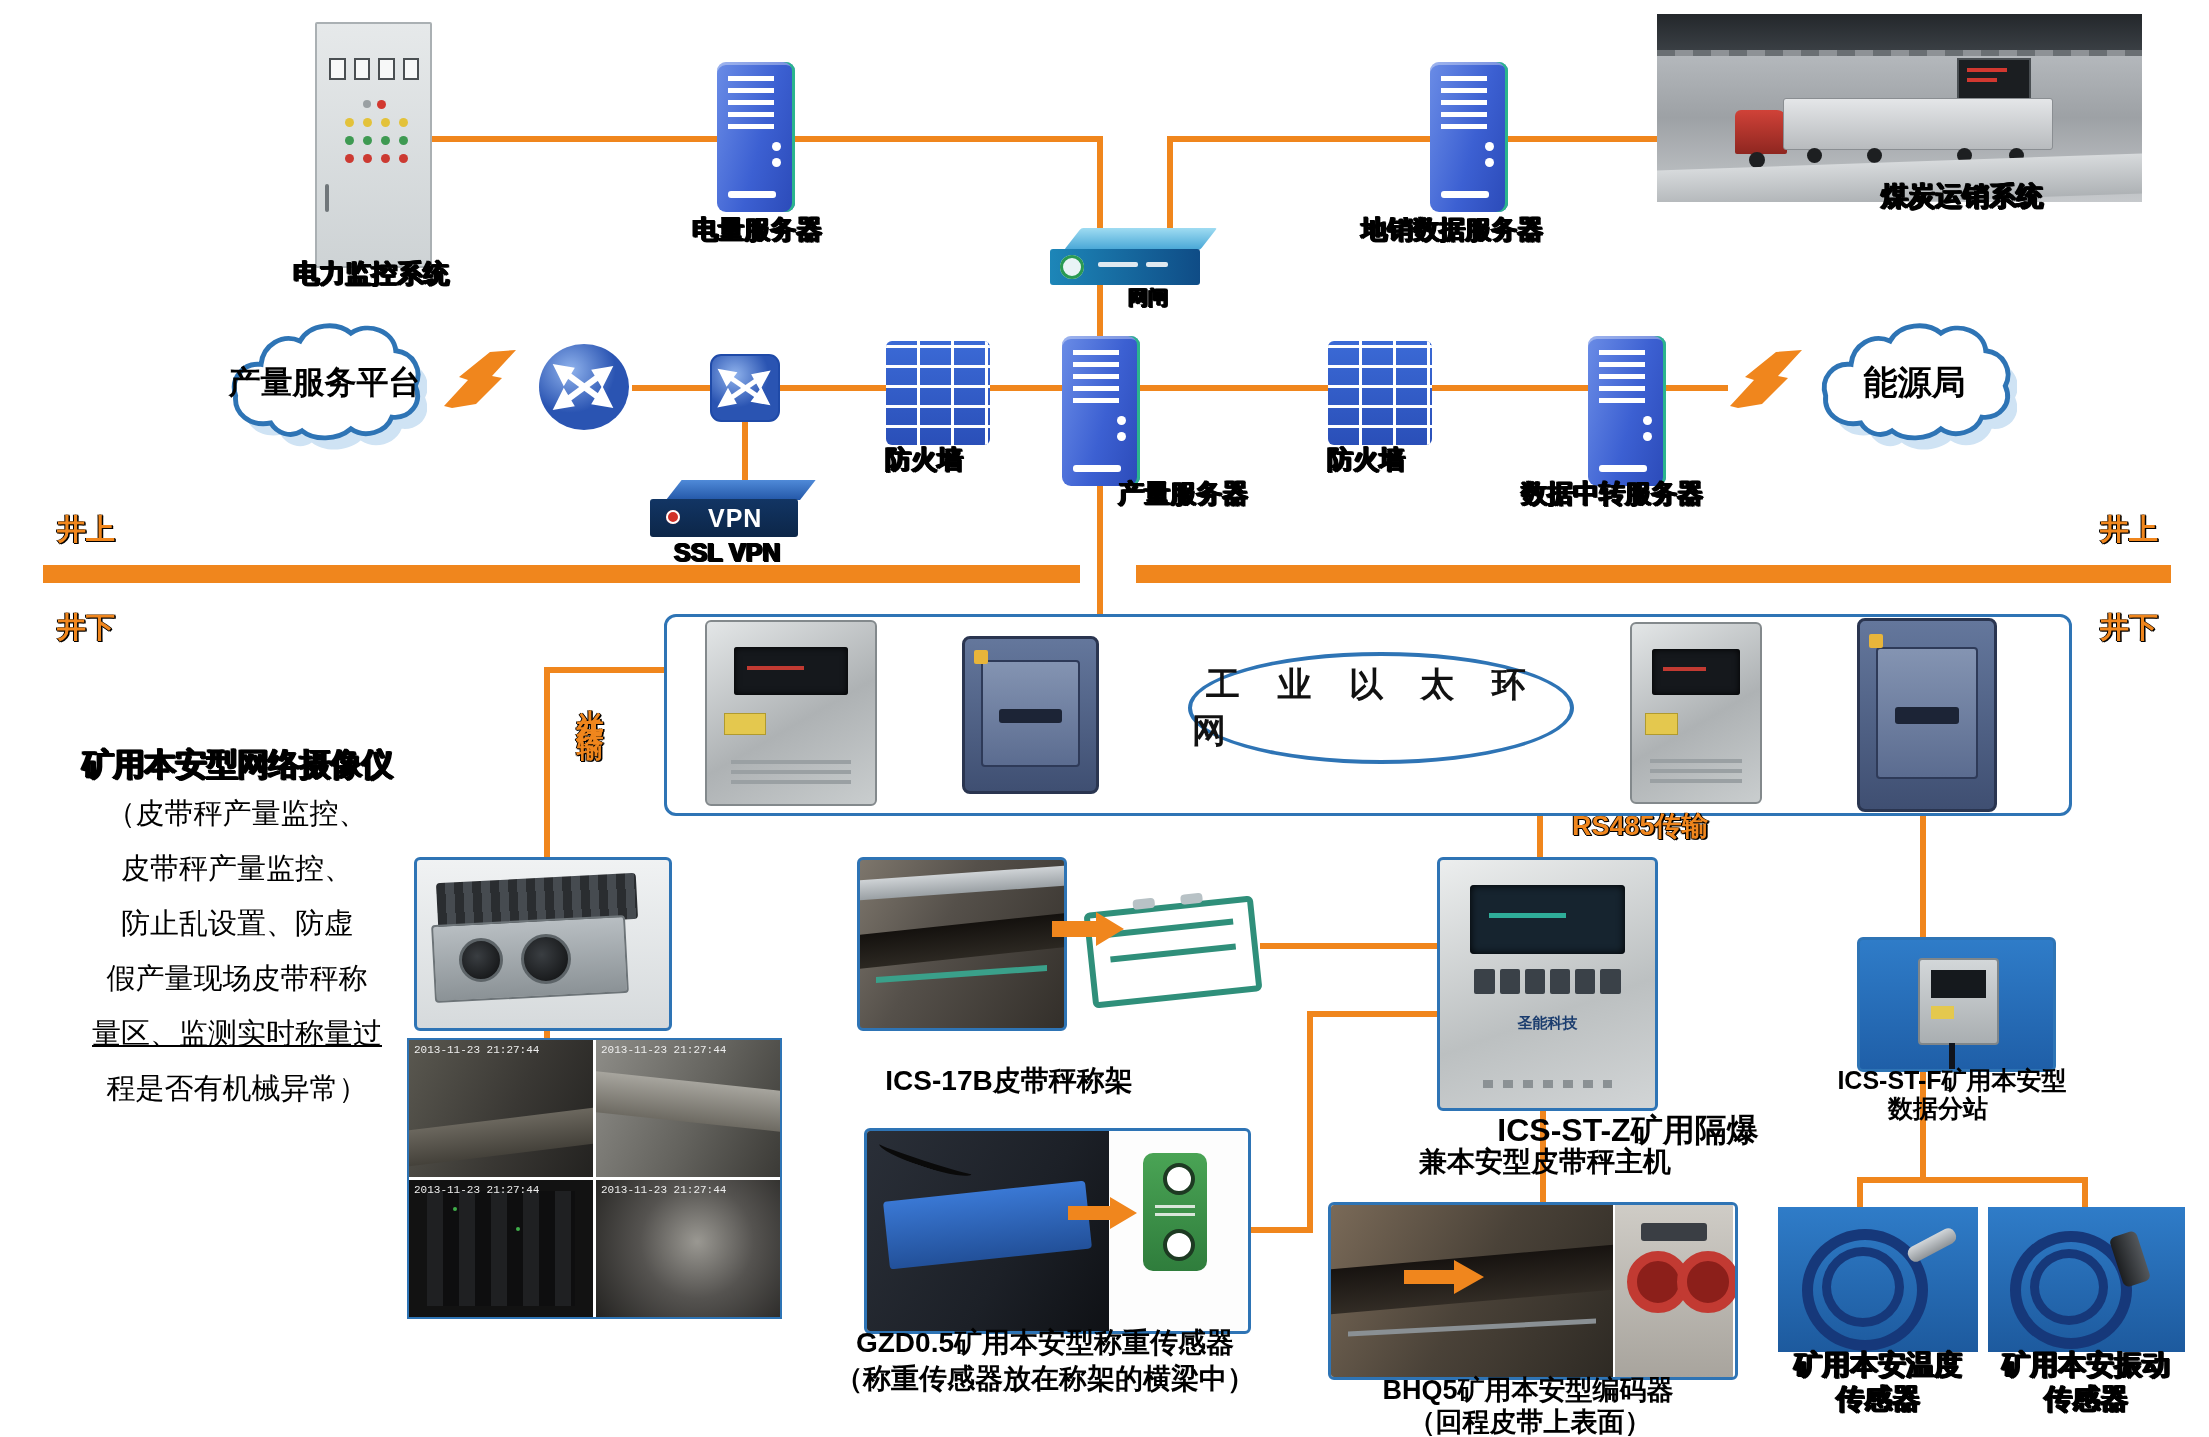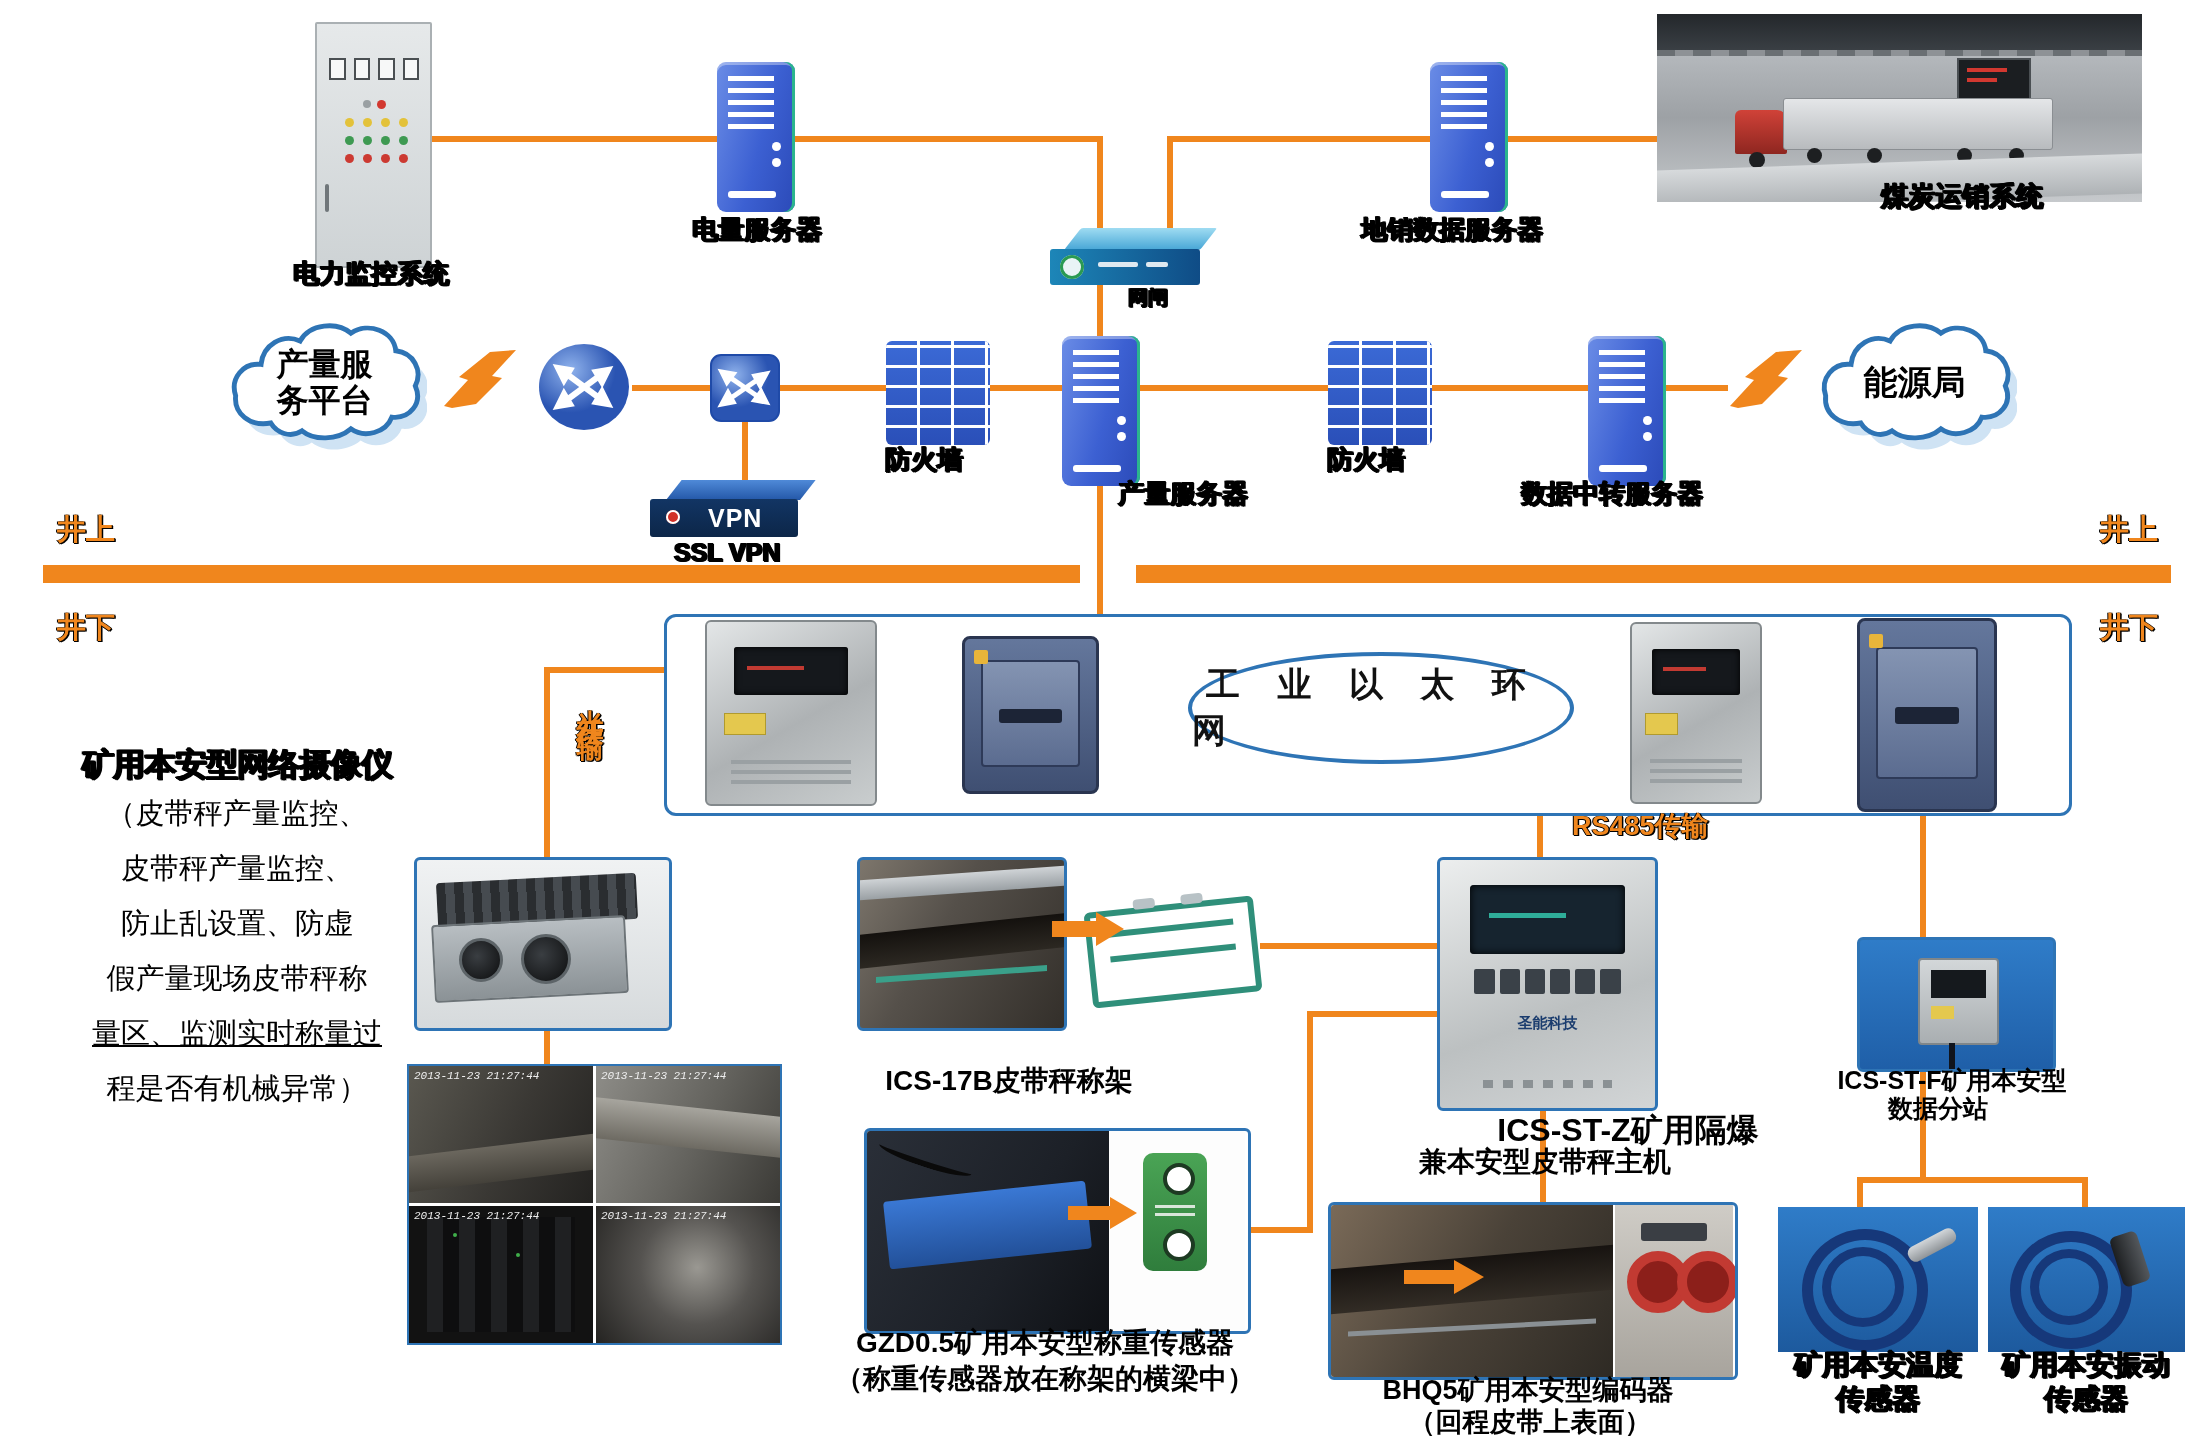--- a/index.html
+++ b/index.html
@@ -21,21 +21,21 @@
   .server .bbar{position:absolute;left:11px;bottom:14px;width:48px;height:7px;background:#fff;border-radius:3px;}
   
   .fw{position:absolute;width:104px;height:104px;border-radius:6px;z-index:2;overflow:hidden;
     background:linear-gradient(#3b6ad6,#2a4fb8);}
   .fw i{position:absolute;inset:0;display:block;
     background:repeating-linear-gradient(0deg,rgba(0,0,0,0) 0 17px,#fff 17px 20px),
                repeating-linear-gradient(90deg,rgba(0,0,0,0) 0 31px,#fff 31px 34px);}
   
   .cloud{position:absolute;z-index:2;}
   .cloud svg{position:absolute;inset:0;}
-  .cloud .ctext{position:absolute;inset:0;display:flex;flex-direction:column;align-items:center;justify-content:center;
+  .cloud .ctext{position:absolute;inset:0;display:flex;flex-direction:row;align-items:center;justify-content:center;
     font-weight:bold;font-size:32px;line-height:36px;color:#000;z-index:3;}
   
   .gw{position:absolute;left:1050px;top:228px;width:158px;height:62px;z-index:2;}
   .gw .top{position:absolute;left:14px;top:0;width:136px;height:22px;transform:skewX(-38deg);transform-origin:bottom left;
     background:linear-gradient(#9fdcf2,#47a6d6);border-radius:2px;}
   .gw .front{position:absolute;left:0;top:21px;width:150px;height:36px;border-radius:3px;
     background:linear-gradient(90deg,#1d86b8,#0f4c86);}
   .gw .badge{position:absolute;left:10px;top:27px;width:24px;height:24px;border-radius:50%;background:#e9f3f6;
     box-shadow:inset 0 0 0 3px #2a9a53;}
   .gw .mk1,.gw .mk2{position:absolute;top:34px;height:5px;background:#dfe9f0;border-radius:2px;}
@@ -303,21 +303,21 @@
 
   <div class="pbox" style="left:414px;top:857px;width:252px;height:168px;background:linear-gradient(#f0f2f3,#d6dadc);">
     <div class="abs" style="left:20px;top:18px;width:200px;height:46px;transform:rotate(-3deg);
          background:repeating-linear-gradient(90deg,#2a2d30 0 9px,#464b50 9px 18px);border-radius:4px;"></div>
     <div class="abs" style="left:16px;top:60px;width:190px;height:74px;transform:rotate(-3deg);
          background:linear-gradient(#b8bec2,#8b9296);border-radius:4px;border:2px solid #6d7478;"></div>
     <div class="dot" style="left:42px;top:78px;width:38px;height:38px;background:radial-gradient(circle at 40% 40%,#3a3e42,#0c0d0e);border:3px solid #5d6468;"></div>
     <div class="dot" style="left:104px;top:74px;width:44px;height:44px;background:radial-gradient(circle at 40% 40%,#3a3e42,#0c0d0e);border:3px solid #5d6468;"></div>
   </div>
 
-  <div class="abs" style="left:407px;top:1064px;width:371px;height:277px;border:2px solid #2E74B5;background:#fff;display:grid;grid-template:1fr 1fr / 1fr 1fr;gap:3px;z-index:2;font-style:italic;">
+  <div class="abs" style="left:407px;top:1038px;width:371px;height:277px;border:2px solid #2E74B5;background:#fff;display:grid;grid-template:1fr 1fr / 1fr 1fr;gap:3px;z-index:2;">
     <div class="abs" style="position:relative;background:linear-gradient(115deg,#5a5850 0%,#3a3834 55%,#232220 100%);">
       <span class="ts">2013-11-23 21:27:44</span>
       <i class="abs" style="left:0;top:58%;width:100%;height:26%;background:linear-gradient(#6b675e,#44413a);transform:skewY(-7deg);"></i>
     </div>
     <div class="abs" style="position:relative;background:linear-gradient(115deg,#8e8d88 0%,#63625d 55%,#3b3a36 100%);">
       <span class="ts">2013-11-23 21:27:44</span>
       <i class="abs" style="left:0;top:30%;width:100%;height:30%;background:linear-gradient(#a7a59e,#6d6a62);transform:skewY(6deg);"></i>
     </div>
     <div class="abs" style="position:relative;background:#121212;">
       <span class="ts">2013-11-23 21:27:44</span>

